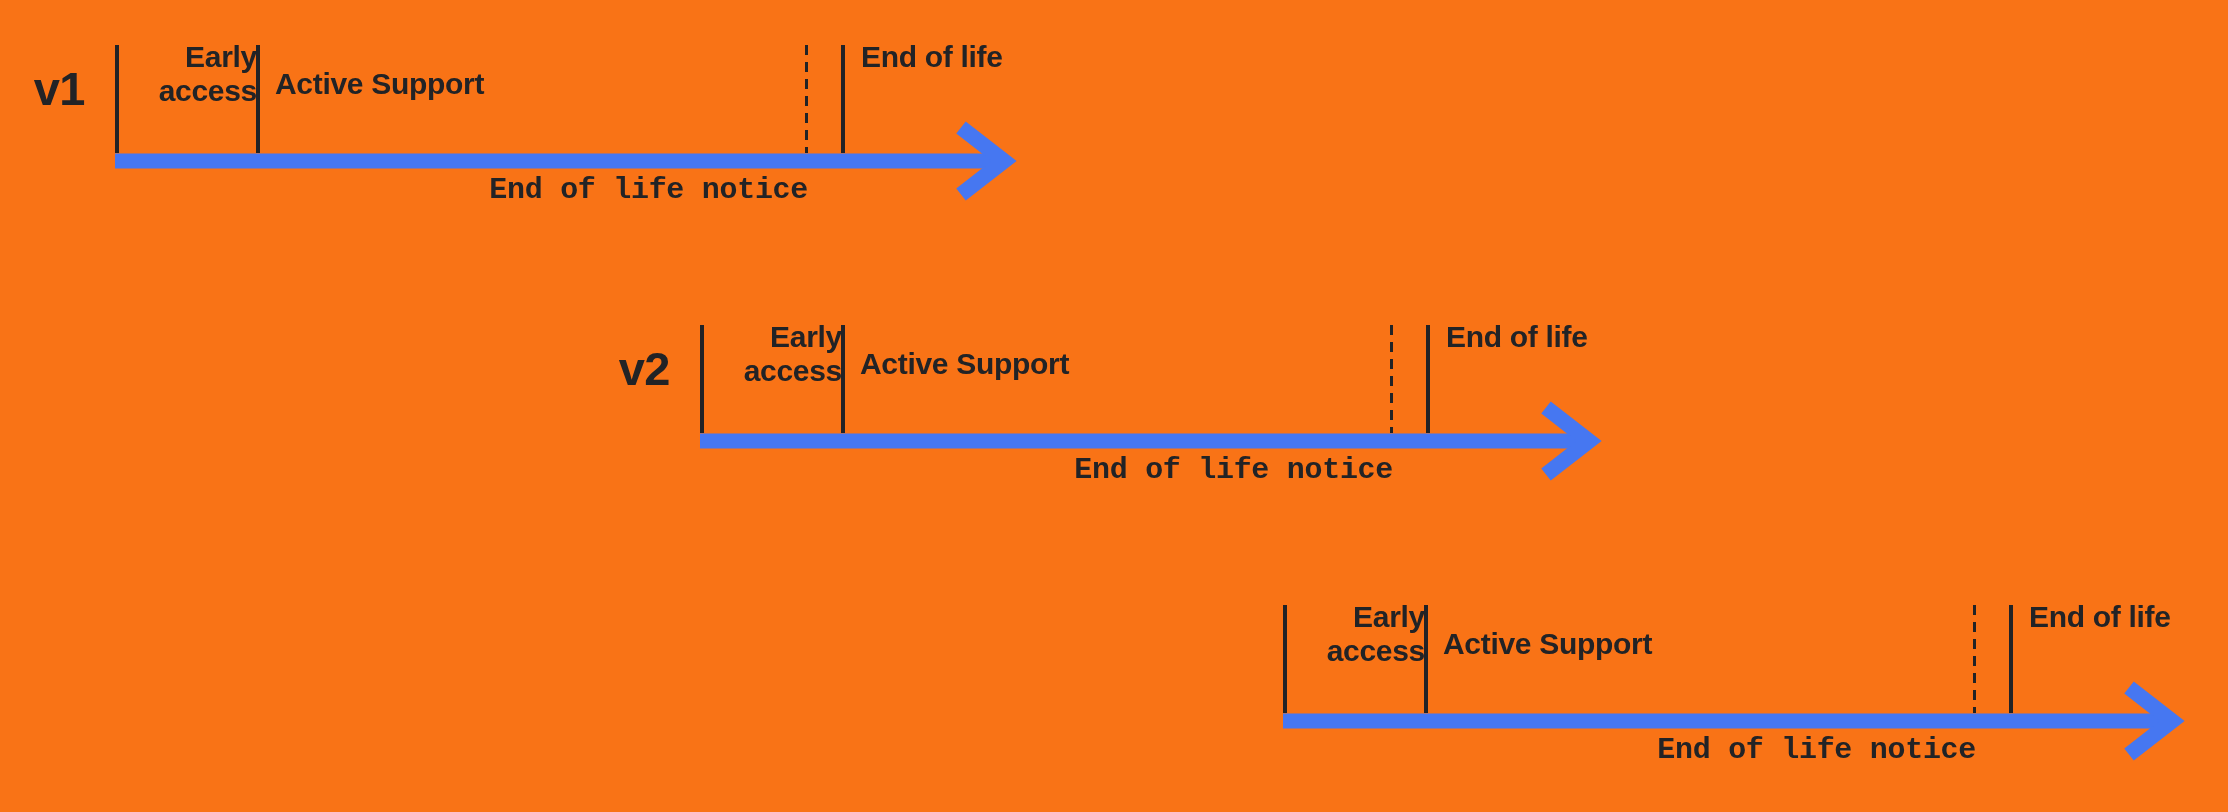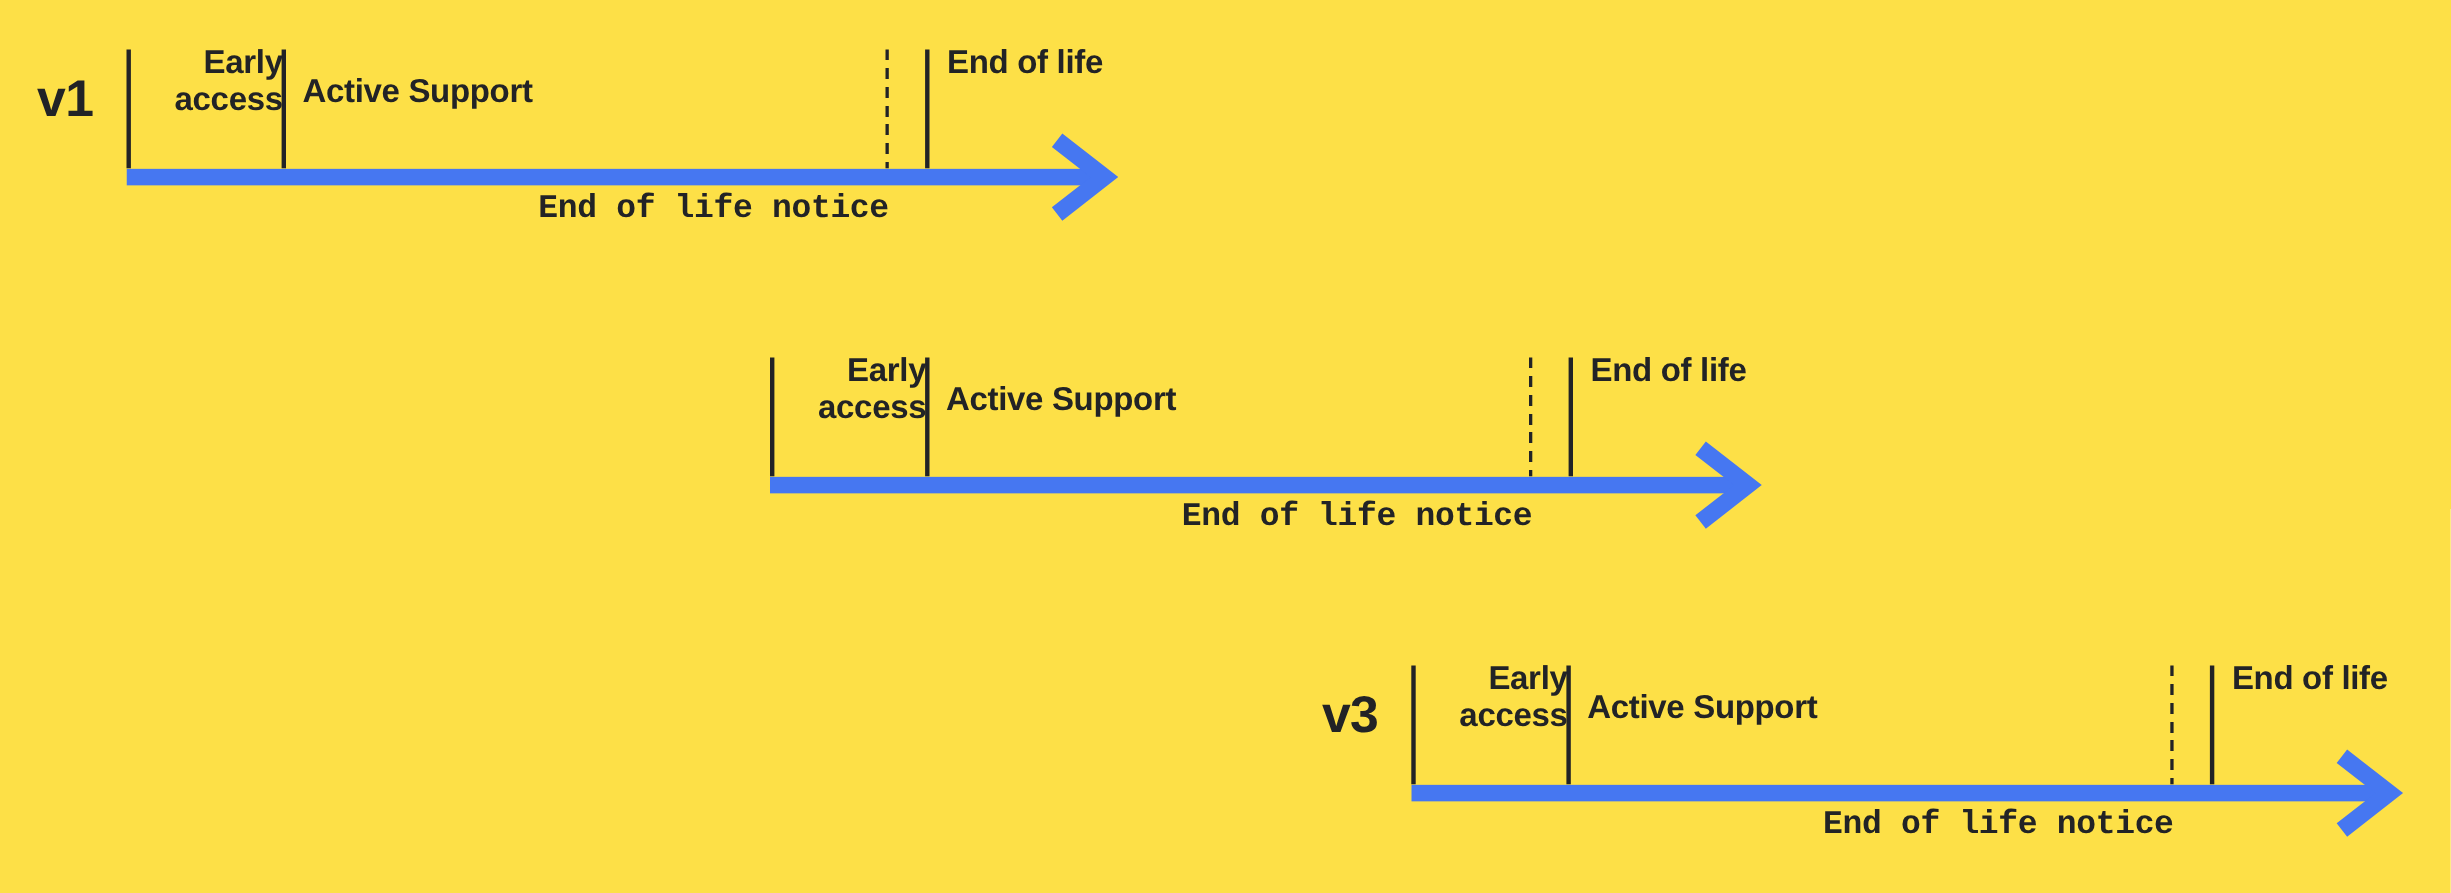--- a/index.html
+++ b/index.html
@@ -4,21 +4,21 @@
 <style>
   html, body {
     margin: 0;
     padding: 0;
     background: #ffffff;
   }
   .canvas {
     position: relative;
     width: 2228px;
     height: 812px;
-    background: #fde047;
+    background: #f97316;
     overflow: hidden;
     font-family: "Liberation Sans", sans-serif;
     color: #222326;
   }
   .tl { position: absolute; inset: 0; }
   .tl-v1 { --rx: 117px; --ry: 153px; }
   .tl-v2 { --rx: 702px; --ry: 433px; }
   .tl-v3 { --rx: 1285px; --ry: 713px; }
 
   .ver {
@@ -120,36 +120,36 @@
     <div class="lbl active">Active Support</div>
     <div class="lbl eol">End of life</div>
     <svg class="arrow" viewBox="0 0 920 84" xmlns="http://www.w3.org/2000/svg">
       <rect class="shaft" x="0" y="34.5" width="878" height="15"></rect>
       <path class="head" d="M846 8.5 L889 42 L846 75.5"></path>
     </svg>
     <div class="lbl notice">End of life notice</div>
   </div>
 
   <div class="tl tl-v2">
+    <div class="ver">v2</div>
     <div class="tick t-start"></div>
     <div class="tick t-mid"></div>
     <div class="dash"></div>
     <div class="tick t-end"></div>
     <div class="lbl early">Early access</div>
     <div class="lbl active">Active Support</div>
     <div class="lbl eol">End of life</div>
     <svg class="arrow" viewBox="0 0 920 84" xmlns="http://www.w3.org/2000/svg">
       <rect class="shaft" x="0" y="34.5" width="878" height="15"></rect>
       <path class="head" d="M846 8.5 L889 42 L846 75.5"></path>
     </svg>
     <div class="lbl notice">End of life notice</div>
   </div>
 
   <div class="tl tl-v3">
-    <div class="ver">v3</div>
     <div class="tick t-start"></div>
     <div class="tick t-mid"></div>
     <div class="dash"></div>
     <div class="tick t-end"></div>
     <div class="lbl early">Early access</div>
     <div class="lbl active">Active Support</div>
     <div class="lbl eol">End of life</div>
     <svg class="arrow" viewBox="0 0 920 84" xmlns="http://www.w3.org/2000/svg">
       <rect class="shaft" x="0" y="34.5" width="878" height="15"></rect>
       <path class="head" d="M846 8.5 L889 42 L846 75.5"></path>

